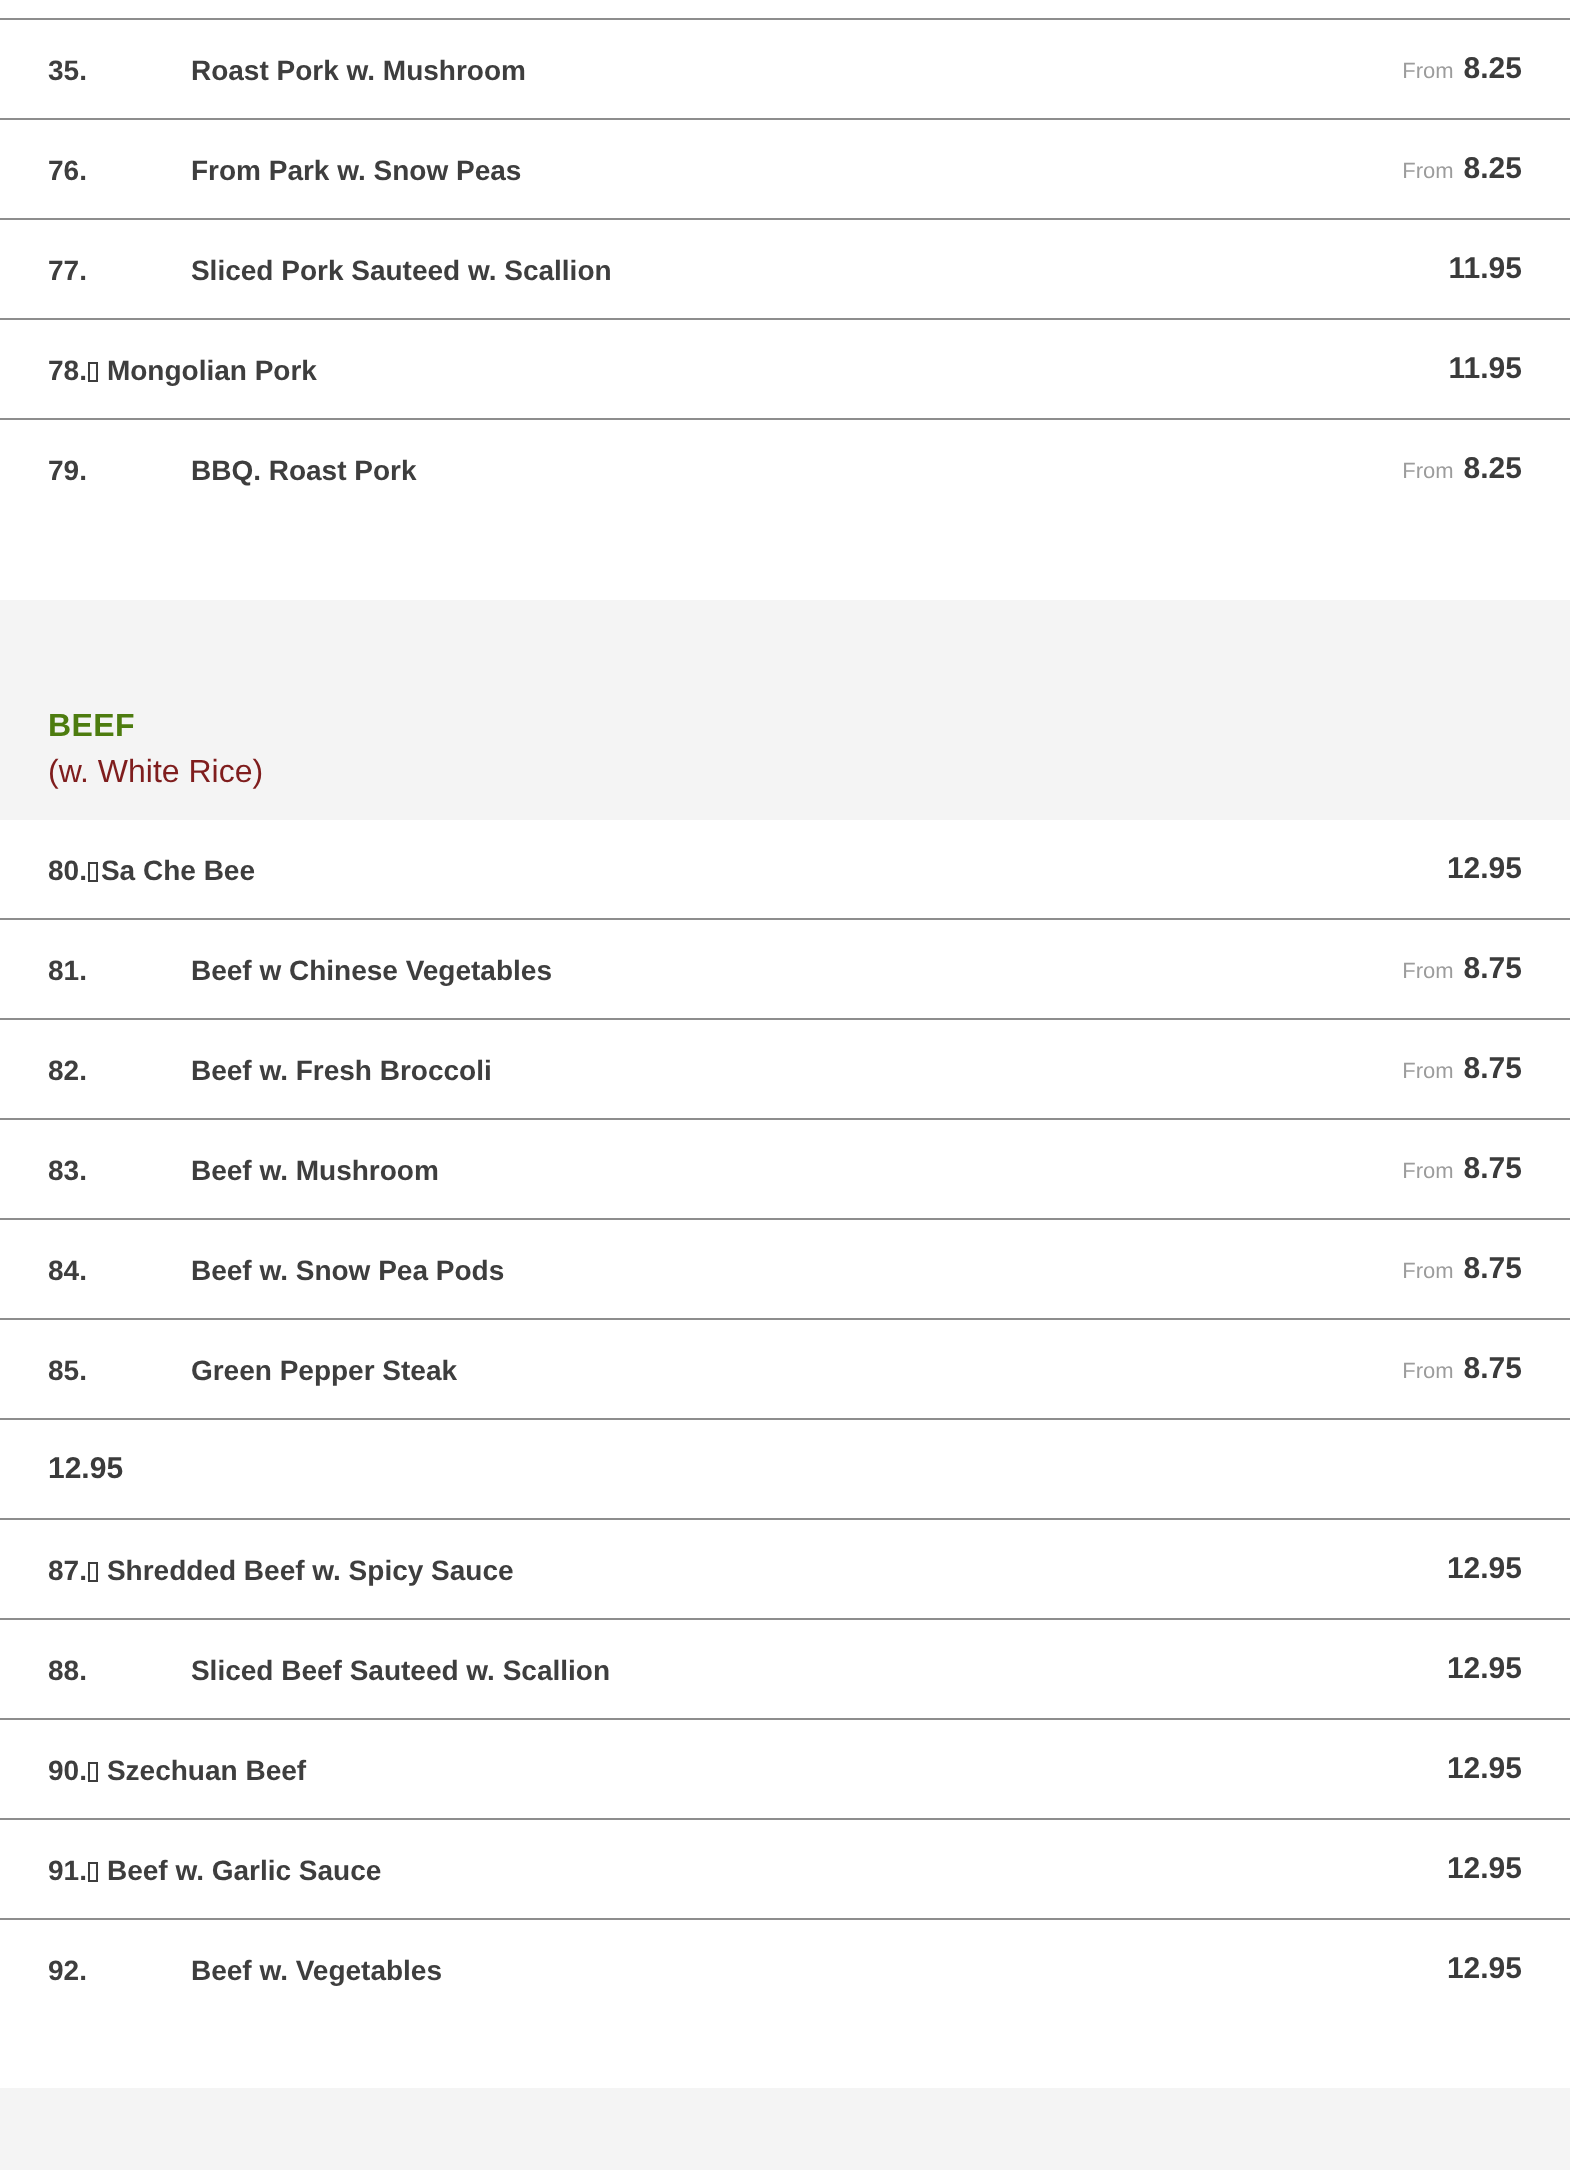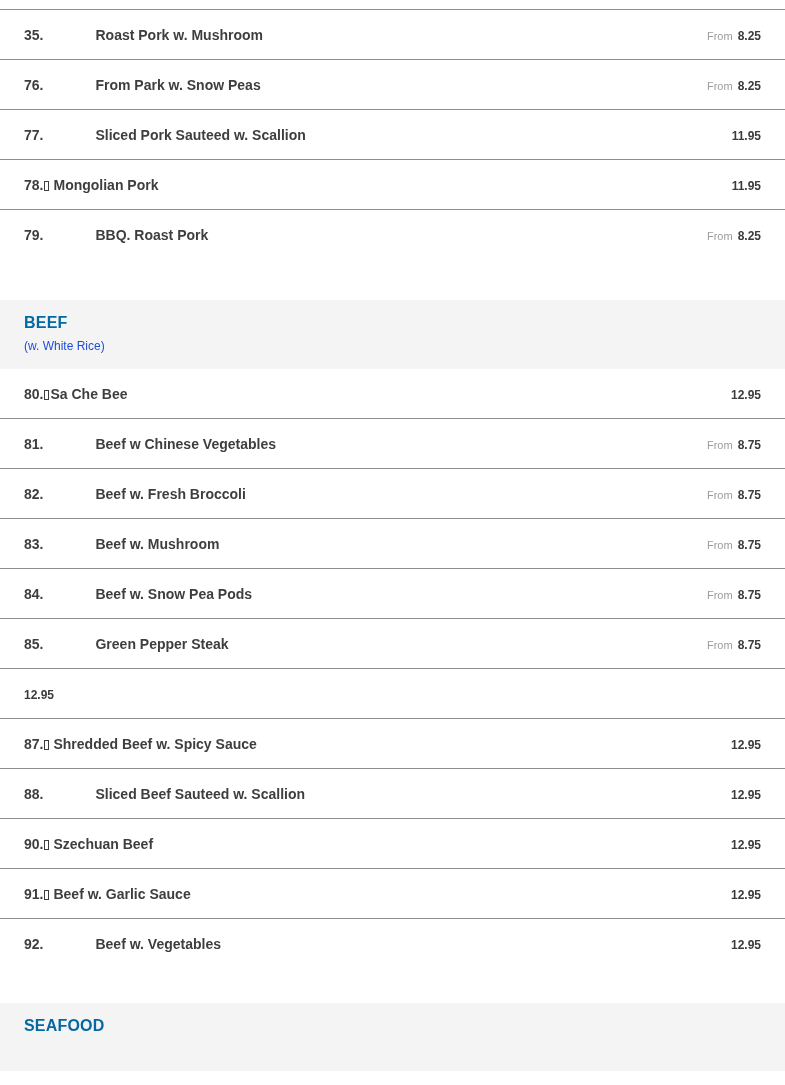--- a/index.html
+++ b/index.html
@@ -26,28 +26,29 @@
 
   .section-header {
     background: #f4f4f4;
     min-height: 68px;
     box-sizing: border-box;
     padding: 11px 24px 12px 24px;
   }
   .section-title {
     font-size: 16px;
     font-weight: bold;
-    color: #0369a1;
+    color: #4d7c0f;
     line-height: 23px;
     letter-spacing: 0.2px;
+    margin-top: 41px;
   }
   .section-subtitle {
-    font-size: 12px;
+    font-size: 16px;
     font-weight: normal;
-    color: #1d4ed8;
+    color: #7f1d1d;
     line-height: 22px;
     margin-top: 1px;
   }
 
   .row {
     height: 50px;
     box-sizing: border-box;
     display: flex;
     align-items: center;
     justify-content: space-between;
@@ -80,21 +81,21 @@
 
   .pricewrap { white-space: nowrap; }
   .from {
     font-size: 11px;
     font-weight: normal;
     color: #9c9c9c;
     margin-right: 5px;
     margin-top: 38px;
   }
   .price {
-    font-size: 12px;
+    font-size: 15px;
     font-weight: bold;
     color: #3b3b3b;
   }
 </style>
 </head>
 <body>
 
 <div class="menu">
 
   <div class="section section-gap-40">

